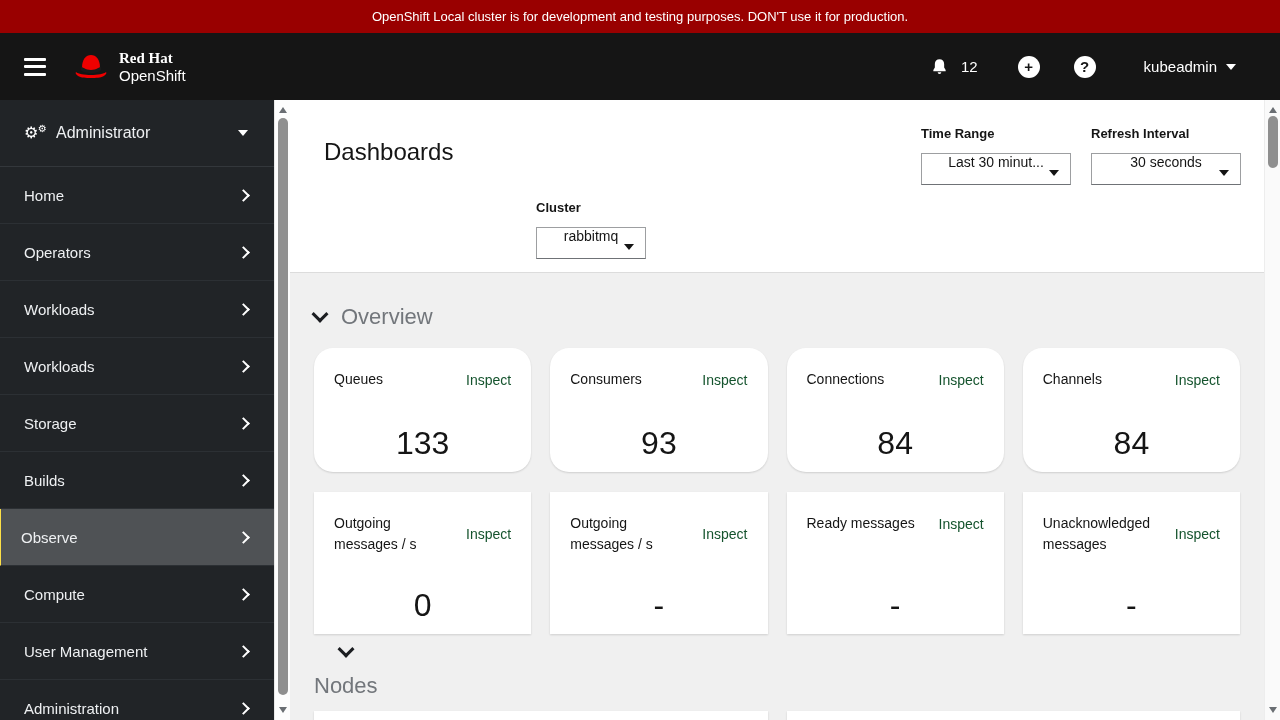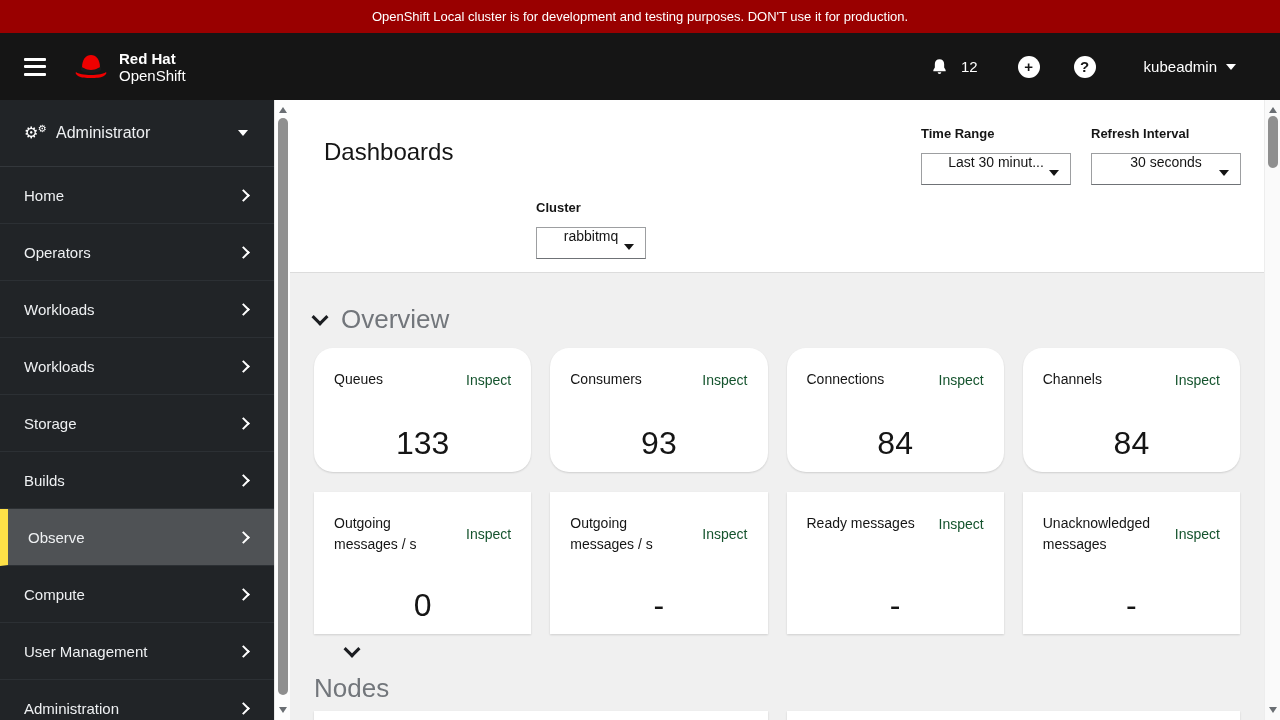--- a/index.html
+++ b/index.html
@@ -13,21 +13,21 @@
   .banner span{color:#ffffff;font-size:13px;}
 
   
   .masthead{top:33px;left:0;width:1280px;height:67px;background:#151515;
             display:flex;align-items:center;color:#fff;}
   .hamburger{margin-left:24px;width:22px;height:18px;display:flex;flex-direction:column;
              justify-content:space-between;cursor:pointer;background:none;border:none;padding:0;}
   .hamburger span{display:block;width:22px;height:3px;background:#fff;border-radius:1px;}
   .brand{display:flex;align-items:center;margin-left:26px;gap:9px;}
   .brand-text{display:flex;flex-direction:column;font-size:15px;line-height:17px;color:#fff;}
-  .brand-line1{font-weight:700;}
+  .brand-line1{font-weight:700;font-family:Liberation Serif, serif;}
   .mast-right{margin-left:auto;display:flex;align-items:center;padding-right:44px;}
   .notif{display:flex;gap:13px;cursor:pointer;}
   .notif-count{font-size:15px;color:#fff;}
   .circle-btn{width:22px;height:22px;border-radius:50%;background:#fff;color:#151515;
               display:flex;align-items:center;justify-content:center;
               font-size:15px;font-weight:700;cursor:pointer;}
   .plus-btn{margin-left:40px;}
   .help-btn{margin-left:34px;}
   .user-menu{margin-left:48px;display:flex;align-items:center;gap:9px;cursor:pointer;}
   .user-name{font-size:15px;color:#fff;}
@@ -36,21 +36,21 @@
 
   
   .sidebar{top:100px;left:0;width:274px;height:620px;background:#212427;color:#eef0f2;}
   .perspective{height:66px;display:flex;align-items:center;padding:0 26px 0 24px;
                border-bottom:1px solid #33373b;font-size:16px;cursor:pointer;}
   .cogs{position:relative;width:22px;height:18px;margin-right:10px;font-size:16px;line-height:18px;color:#fff;}
   .cogs .g2{position:absolute;right:-1px;top:-4px;font-size:10px;}
   .perspective .caret-down-w{margin-left:auto;}
   .nav-item{height:56px;display:flex;align-items:center;padding:0 26px 0 24px;
             font-size:15px;border-bottom:1px solid #2c3034;cursor:pointer;}
-  .nav-item.active{background:#4f5255;border-left:8px solid #fde047;padding-left:20px;}
+  .nav-item.active{background:#4f5255;border-left:1px solid #fde047;padding-left:20px;}
   .chev-right{margin-left:auto;width:7px;height:7px;border-top:2px solid #fff;
               border-right:2px solid #fff;transform:rotate(45deg);}
 
   
   .scrollbar{width:16px;background:#fdfdfd;}
   .sb-inner{top:100px;left:274px;height:620px;border-left:1px solid #e8e8e8;}
   .sb-outer{top:100px;left:1264px;height:620px;background:#fafafa;border-left:1px solid #ededed;}
   .sb-thumb{position:absolute;left:3px;width:10px;background:#8f8f8f;border-radius:5px;}
   .sb-arrow{position:absolute;left:4px;width:0;height:0;border-left:4px solid transparent;
             border-right:4px solid transparent;}
@@ -71,21 +71,21 @@
              padding:0 11px;font-size:14px;color:#151515;cursor:pointer;flex-direction:column;}
   .caret-down-b{margin-left:auto;width:0;height:0;border-left:5px solid transparent;
                 border-right:5px solid transparent;border-top:6px solid #151515;}
   .fg-time{left:631px;top:27px;width:150px;}
   .fg-refresh{left:801px;top:27px;width:150px;}
   .fg-dash{left:24px;top:101px;width:201px;}
   .fg-cluster{left:246px;top:101px;width:110px;}
 
   .content-body{position:absolute;top:174px;left:0;width:974px;height:446px;}
   .section-head{position:absolute;left:24px;display:flex;align-items:center;gap:15px;cursor:pointer;}
-  .section-title{font-size:26px;color:#72767b;}
+  .section-title{font-size:22px;color:#72767b;}
   .chev-down{width:9px;height:9px;border-right:3px solid #1b1d21;border-bottom:3px solid #1b1d21;
              transform:rotate(45deg) translate(-2px,-2px);}
   .sh-overview{top:30px;}
   .sh-nodes{top:372px;flex-direction:column;}
 
   .cardrow{position:absolute;left:24px;width:926px;display:grid;gap:19px;}
   .row1{top:74px;grid-template-columns:repeat(4,1fr);}
   .row2{top:218px;grid-template-columns:repeat(4,1fr);}
   .rownodes{top:437px;grid-template-columns:repeat(2,1fr);}
   .card{background:#fff;box-shadow:0 1px 2px rgba(3,3,3,.14);box-sizing:border-box;

